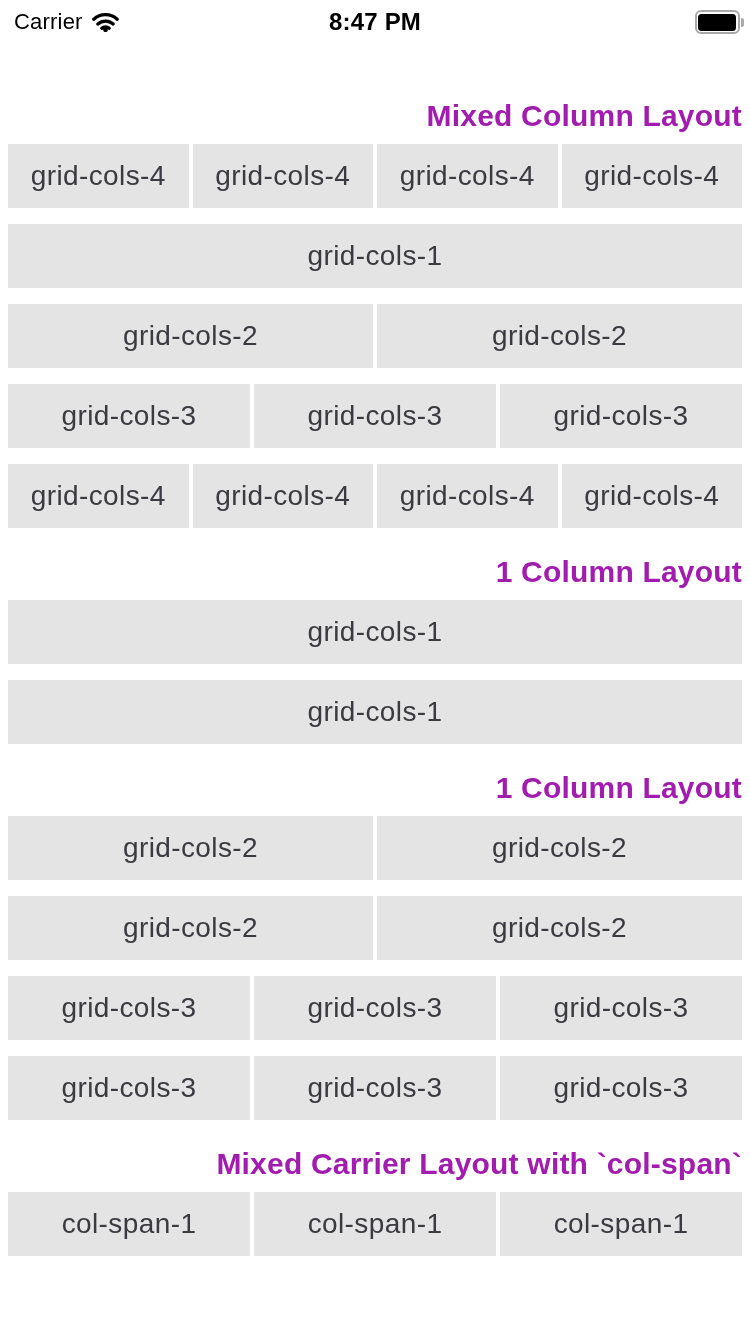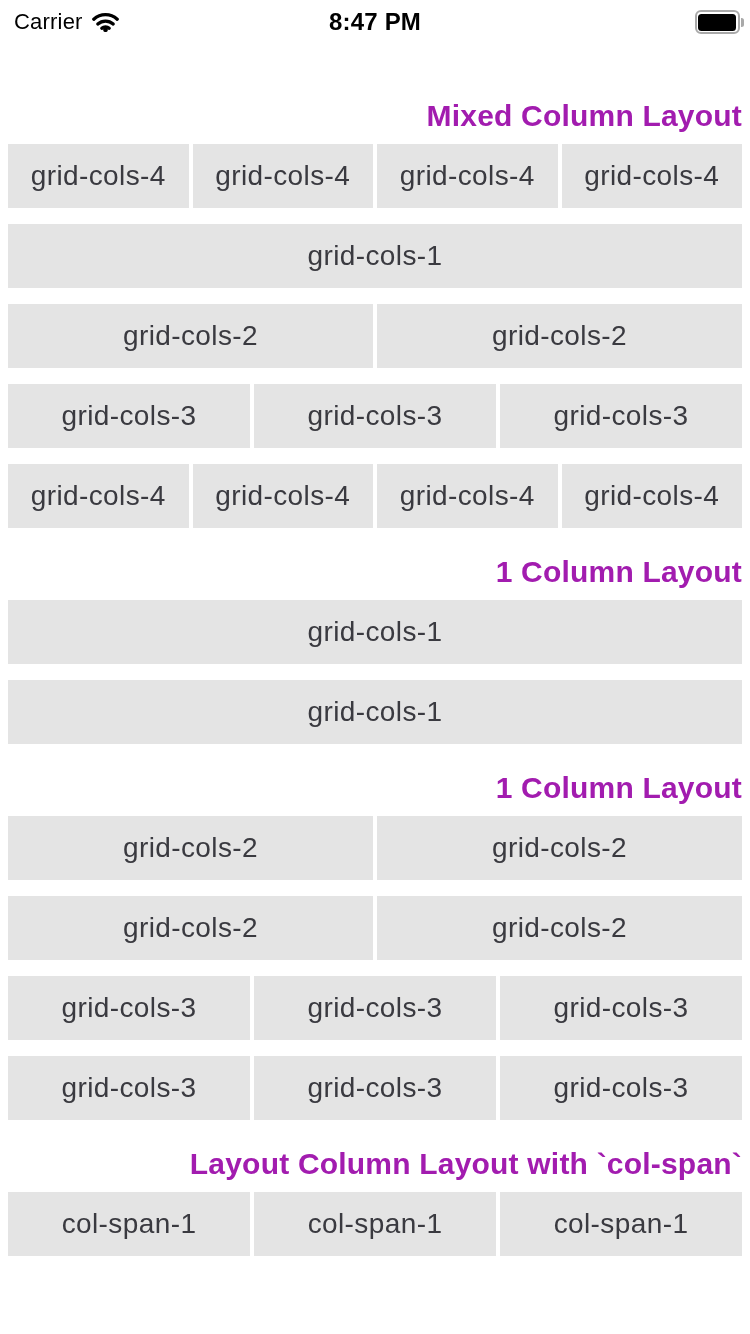--- a/index.html
+++ b/index.html
@@ -199,21 +199,21 @@
           <div class="grid-cell" style="background: rgb(228, 228, 228); color: rgb(58, 58, 64);">grid-cols-3</div>
           <div class="grid-cell" style="background: rgb(228, 228, 228); color: rgb(58, 58, 64);">grid-cols-3</div>
         </div>
         <div class="grid-row" style="grid-template-columns: repeat(3, 1fr);">
           <div class="grid-cell" style="background: rgb(228, 228, 228); color: rgb(58, 58, 64);">grid-cols-3</div>
           <div class="grid-cell" style="background: rgb(228, 228, 228); color: rgb(58, 58, 64);">grid-cols-3</div>
           <div class="grid-cell" style="background: rgb(228, 228, 228); color: rgb(58, 58, 64);">grid-cols-3</div>
         </div>
       </section>
       <section>
-        <h2 class="section-title">Layout Column Layout with `col-span`</h2>
+        <h2 class="section-title">Mixed Carrier Layout with `col-span`</h2>
         <div class="grid-row" style="grid-template-columns: repeat(3, 1fr);">
           <div class="grid-cell" style="background: rgb(228, 228, 228); color: rgb(58, 58, 64);">col-span-1</div>
           <div class="grid-cell" style="background: rgb(228, 228, 228); color: rgb(58, 58, 64);">col-span-1</div>
           <div class="grid-cell" style="background: rgb(228, 228, 228); color: rgb(58, 58, 64);">col-span-1</div>
         </div>
       </section>
     </main>
 
 </div>
 

